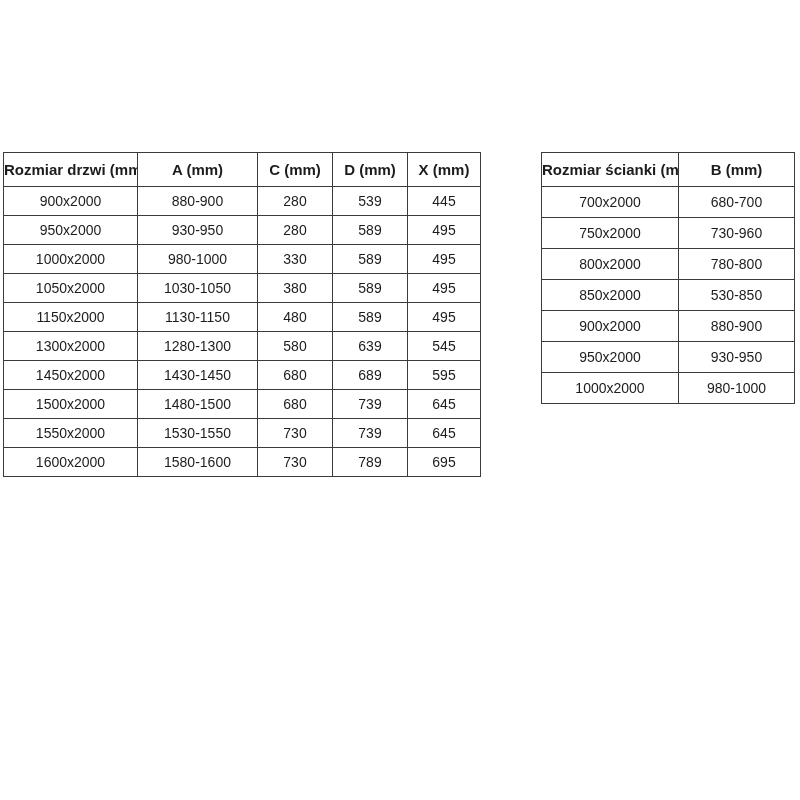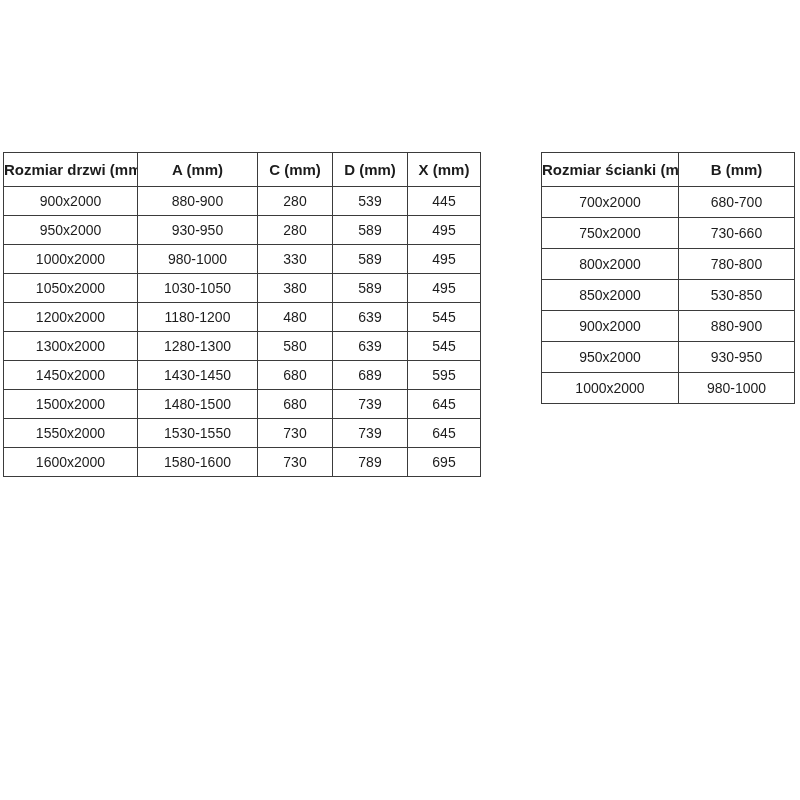--- a/index.html
+++ b/index.html
@@ -85,25 +85,25 @@
         <td>495</td>
       </tr>
       <tr>
         <td>1050x2000</td>
         <td>1030-1050</td>
         <td>380</td>
         <td>589</td>
         <td>495</td>
       </tr>
       <tr>
-        <td>1200x2000</td>
-        <td>1180-1200</td>
+        <td>1150x2000</td>
+        <td>1130-1150</td>
         <td>480</td>
-        <td>639</td>
-        <td>545</td>
+        <td>589</td>
+        <td>495</td>
       </tr>
       <tr>
         <td>1300x2000</td>
         <td>1280-1300</td>
         <td>580</td>
         <td>639</td>
         <td>545</td>
       </tr>
       <tr>
         <td>1450x2000</td>
@@ -147,21 +147,21 @@
         <th>B (mm)</th>
       </tr>
     </thead>
     <tbody>
       <tr>
         <td>700x2000</td>
         <td>680-700</td>
       </tr>
       <tr>
         <td>750x2000</td>
-        <td>730-660</td>
+        <td>730-960</td>
       </tr>
       <tr>
         <td>800x2000</td>
         <td>780-800</td>
       </tr>
       <tr>
         <td>850x2000</td>
         <td>530-850</td>
       </tr>
       <tr>

